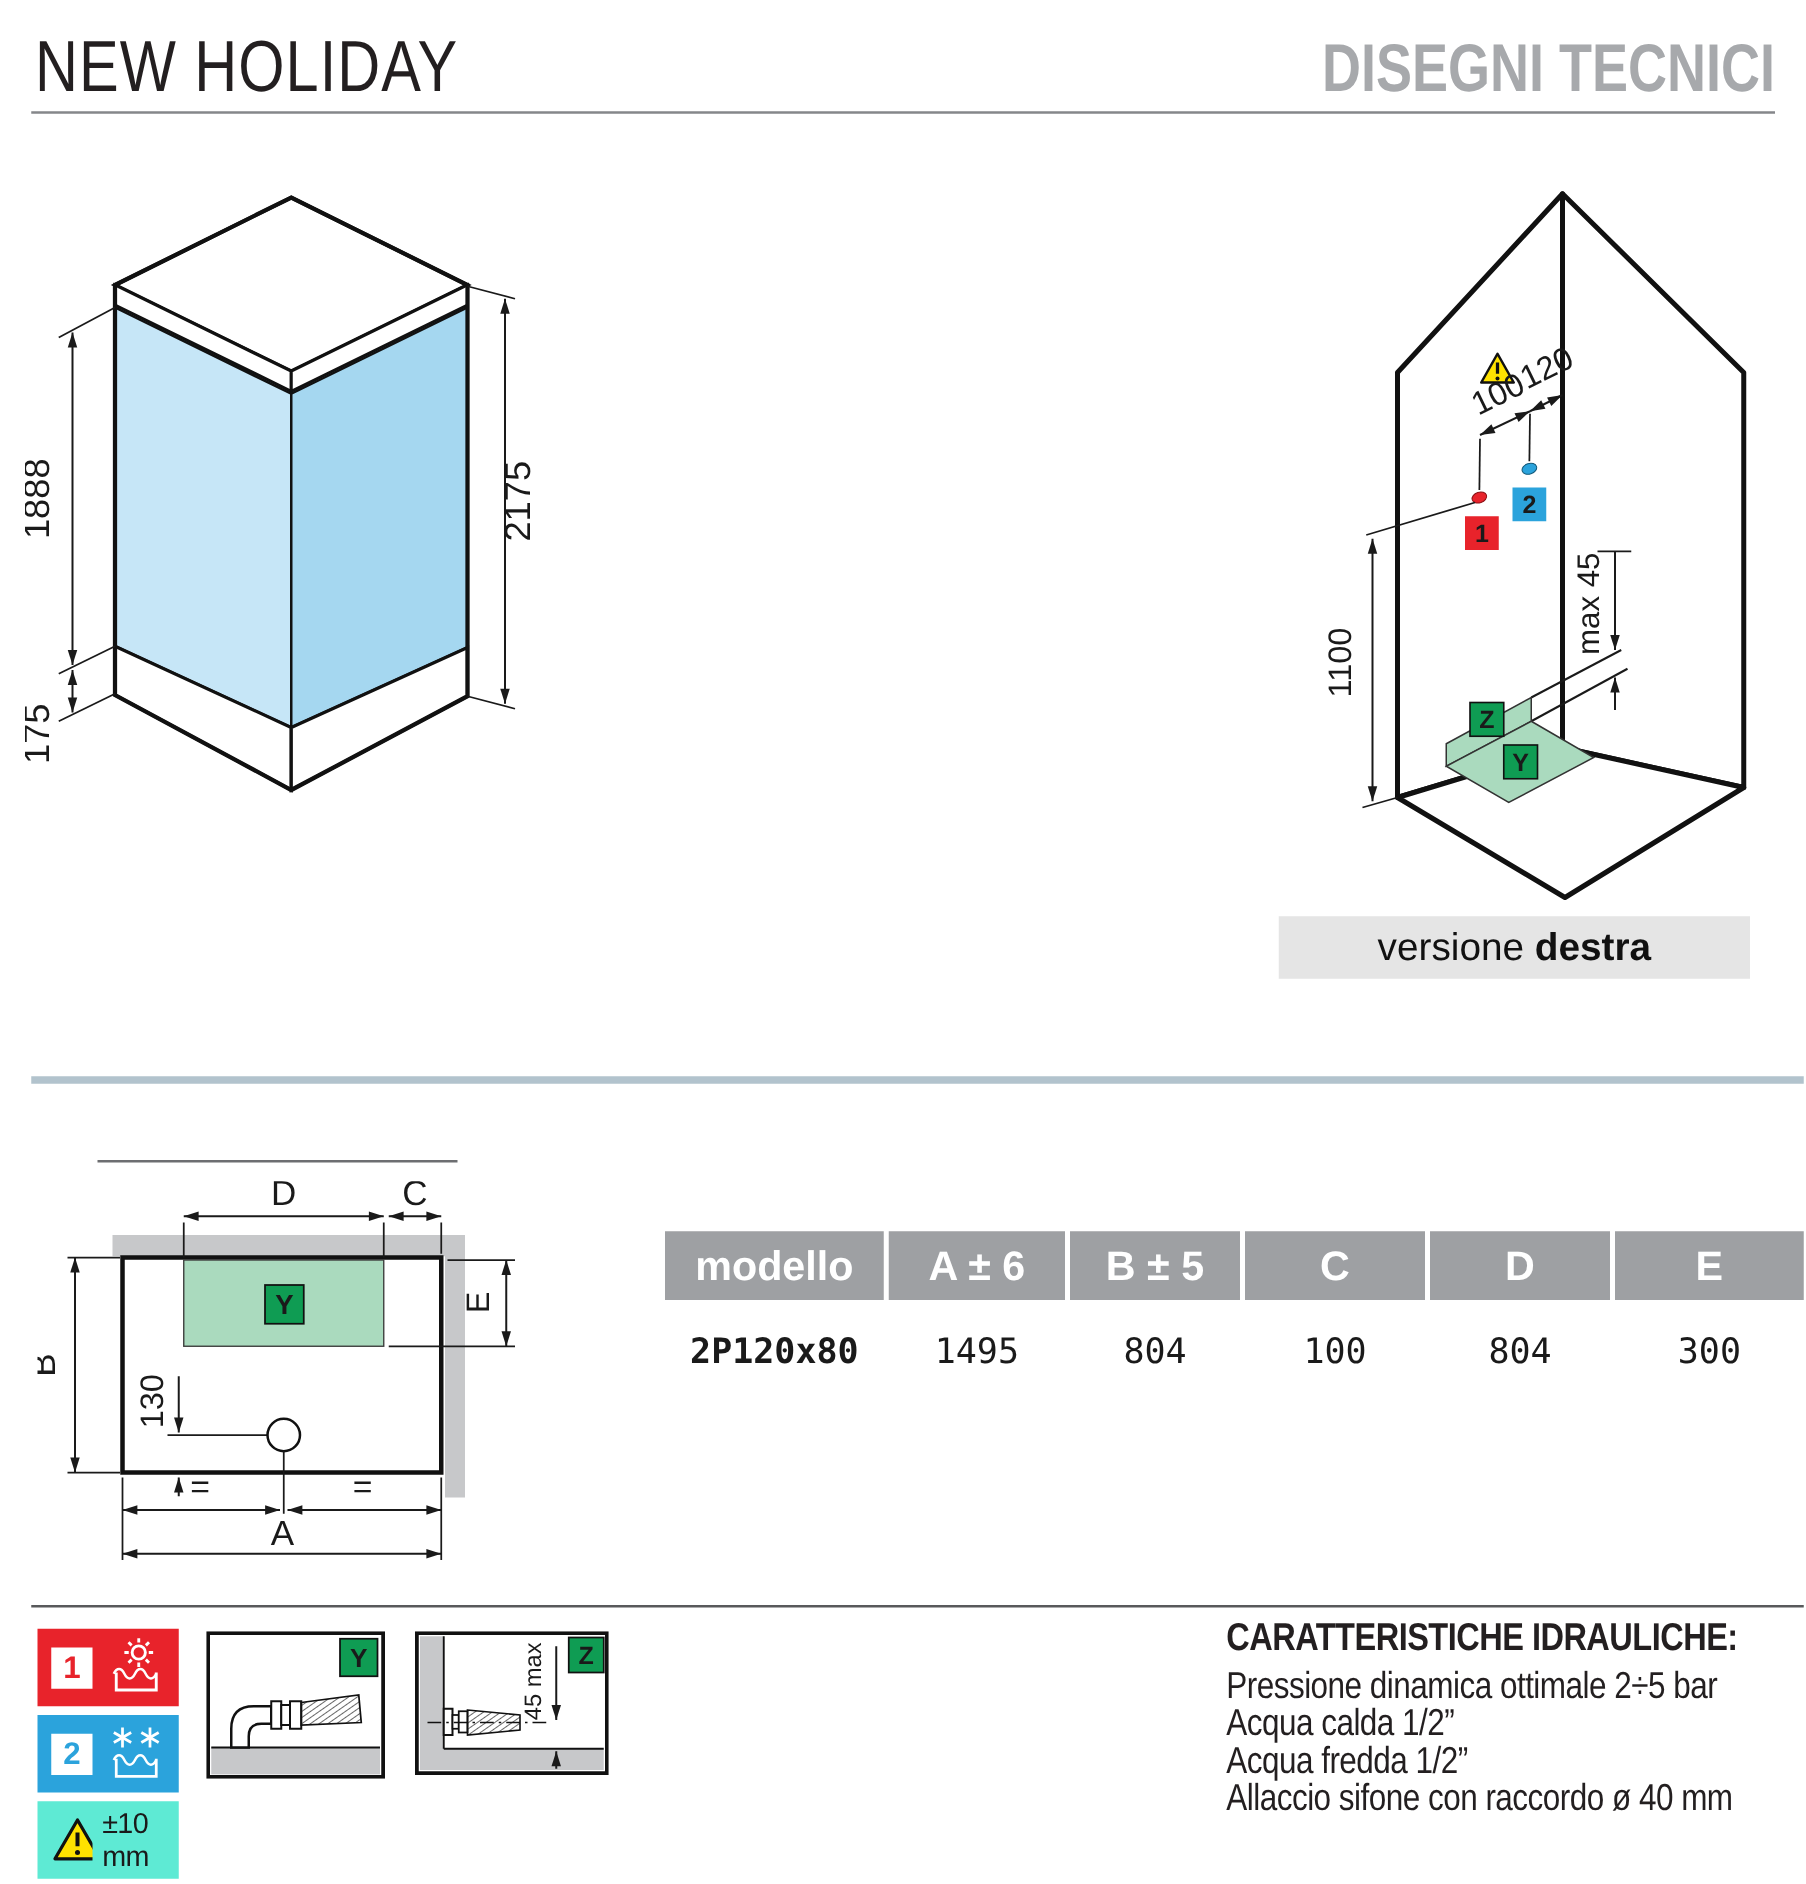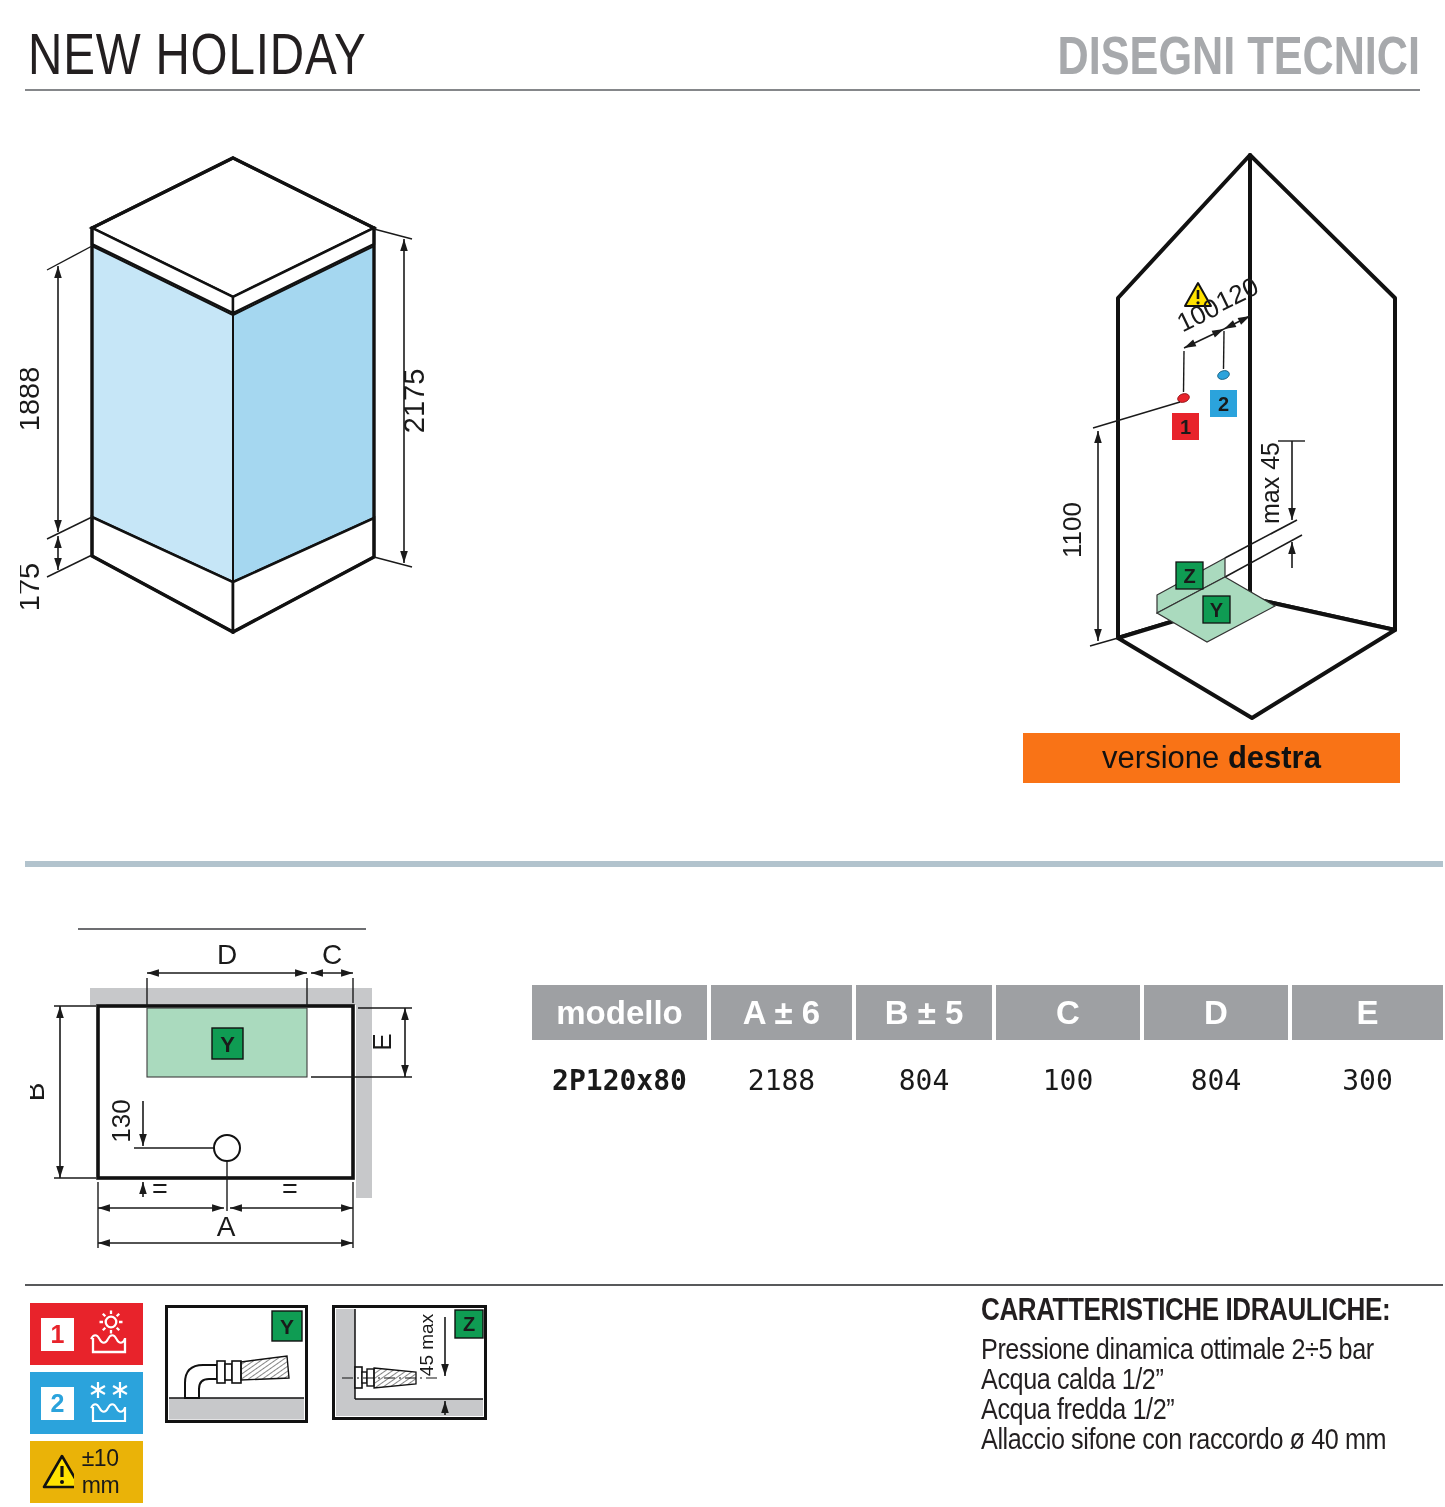--- a/index.html
+++ b/index.html
@@ -4,40 +4,40 @@
 <style>
   html,body{margin:0;padding:0;background:#fff;}
   .page{position:relative;width:1445px;height:1507px;background:#fff;overflow:hidden;
         font-family:"Liberation Sans",sans-serif;color:#1a1a1a;border-radius:19px;}
   .abs{position:absolute;}
   .brand{left:28px;top:20px;font-size:58px;font-weight:300;color:#231f20;
          transform:scaleX(.82);transform-origin:left top;letter-spacing:1px;}
   .doc-title{right:25px;top:24px;font-size:54px;font-weight:bold;color:#a7a9ac;
              transform:scaleX(.80);transform-origin:right top;}
   .header-rule{left:25px;top:89px;width:1395px;height:2px;background:#85878a;}
-  .version-bar{left:1023px;top:733px;width:377px;height:50px;background:#f97316;
+  .version-bar{left:1023px;top:733px;width:377px;height:50px;background:#e5e5e5;
                text-align:center;line-height:50px;font-size:31px;color:#111;}
   .version-bar b{font-weight:bold;}
   .divider{left:25px;top:861px;width:1418px;height:6px;background:#b2c3cd;}
   .plan-head{left:78px;top:893px;font-size:30px;white-space:nowrap;}
   .plan-d{color:#e8232b;font-weight:bold;margin-right:14px;}
   .plan-label{color:#5d87a9;display:inline-block;transform:scaleX(.88);transform-origin:left top;letter-spacing:0px;}
   .plan-rule{left:78px;top:928px;width:288px;height:2px;background:#6d6e71;}
   .dim-table{left:532px;top:985px;display:grid;position:absolute;
              grid-template-columns:175px 141px 136px 144px 144px 151px;column-gap:4px;row-gap:18px;}
   .th{height:55px;background:#9ea0a3;color:#fff;font-size:33px;font-weight:bold;
       display:flex;align-items:center;justify-content:center;}
   .td{height:44px;font-family:"DejaVu Sans Mono",monospace;font-size:28px;color:#1a1a1a;
       display:flex;align-items:center;justify-content:center;}
   .td.model{font-weight:bold;}
   .bottom-rule{left:25px;top:1284px;width:1418px;height:2px;background:#58595b;}
   .leg{left:30px;width:113px;height:62px;display:flex;align-items:center;position:absolute;}
   .leg.red{top:1303px;background:#e8232b;}
   .leg.blue{top:1372px;background:#2ba3dc;}
-  .leg.gray{top:1441px;background:#eab308;}
+  .leg.gray{top:1441px;background:#5eead4;}
   .leg-num{width:33px;height:33px;background:#fff;margin-left:11px;display:flex;
            align-items:center;justify-content:center;font-weight:bold;font-size:25px;}
   .leg.red .leg-num{color:#e8232b;}
   .leg.blue .leg-num{color:#2ba3dc;}
   .leg-ico{margin-left:auto;margin-right:8px;}
   .tol{font-size:23px;color:#1a1a1a;margin-left:8px;letter-spacing:-.5px;}
   .hydro{left:981px;top:1292px;width:600px;transform:scaleX(.84);transform-origin:left top;color:#231f20;}
   .hydro-title{font-size:31px;font-weight:bold;letter-spacing:-.5px;margin-bottom:6px;}
   .hydro-line{font-size:30px;line-height:30px;letter-spacing:-.5px;}
   svg text{font-family:"Liberation Sans",sans-serif;fill:#1a1a1a;}
@@ -180,21 +180,21 @@
   </svg>
 
   <div class="dim-table">
     <div class="th">modello</div>
     <div class="th">A ± 6</div>
     <div class="th">B ± 5</div>
     <div class="th">C</div>
     <div class="th">D</div>
     <div class="th">E</div>
     <div class="td model">2P120x80</div>
-    <div class="td">2188</div>
+    <div class="td">1495</div>
     <div class="td">804</div>
     <div class="td">100</div>
     <div class="td">804</div>
     <div class="td">300</div>
   </div>
 
   <div class="abs bottom-rule"></div>
 
   <div class="leg red">
     <span class="leg-num">1</span>

